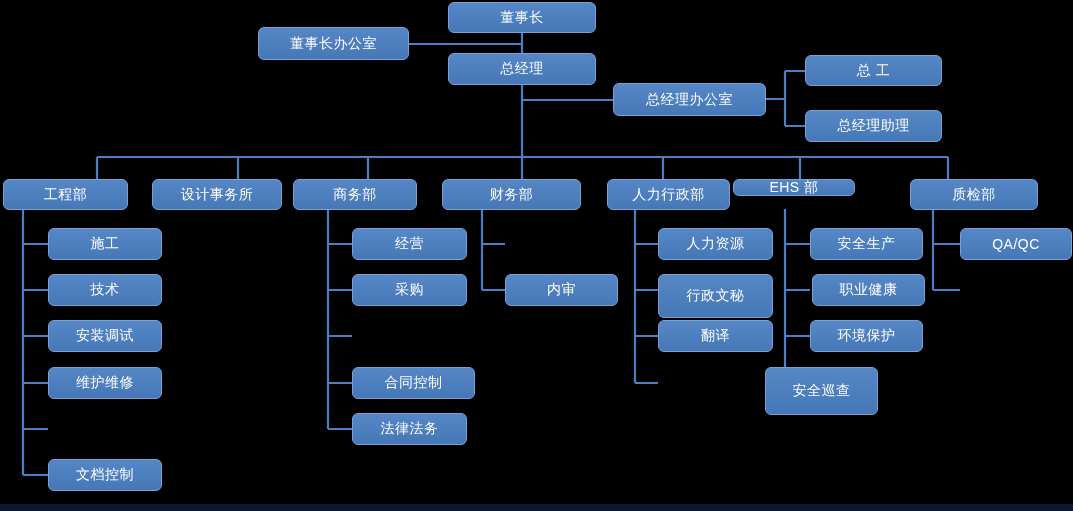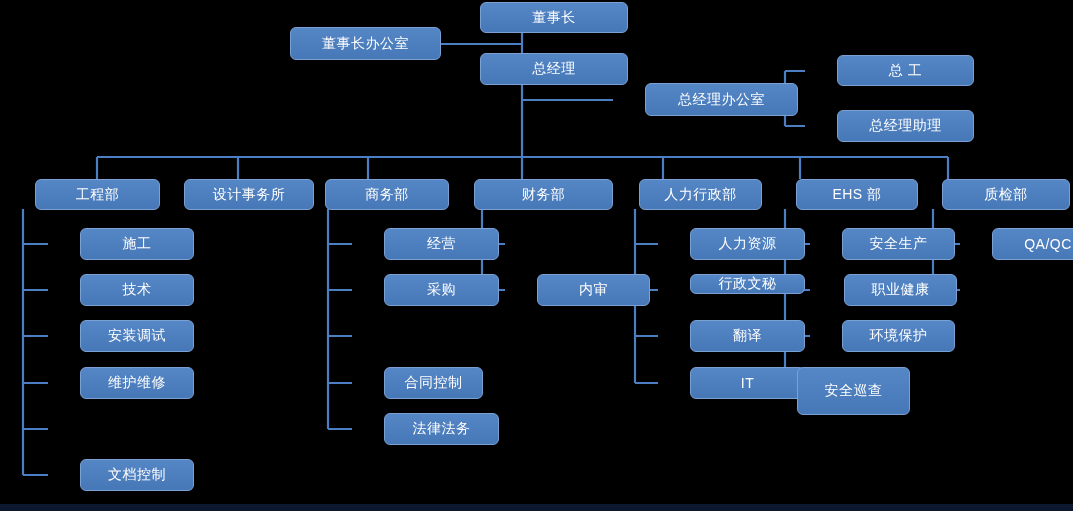--- a/index.html
+++ b/index.html
@@ -34,21 +34,20 @@
     align-items: center;
     justify-content: center;
     background: linear-gradient(180deg, var(--node-top, #5586c6) 0%, var(--node-bottom, #4677b6) 100%);
     border: 1px solid var(--node-border, #7ba1d4);
     border-radius: 6px;
     color: var(--text, #fff);
     font-size: 14px;
     letter-spacing: 0.5px;
     white-space: nowrap;
     text-align: center;
-    margin-left: 32px;
   }
   .strip {
     position: absolute;
     background: var(--strip, #0c1730);
   }
 </style>
 </head>
 <body>
 
 <div class="canvas">
@@ -74,40 +73,39 @@
   <div class="node" style="left:448px;top:53px;width:148px;height:32px">总经理</div>
   <div class="node" style="left:613px;top:83px;width:153px;height:33px">总经理办公室</div>
   <div class="node" style="left:805px;top:55px;width:137px;height:31px">总 工</div>
   <div class="node" style="left:3px;top:179px;width:125px;height:31px">工程部</div>
 
   <div class="node" style="left:805px;top:110px;width:137px;height:32px">总经理助理</div>
   <div class="node" style="left:152px;top:179px;width:130px;height:31px">设计事务所</div>
   <div class="node" style="left:293px;top:179px;width:124px;height:31px">商务部</div>
   <div class="node" style="left:442px;top:179px;width:139px;height:31px">财务部</div>
   <div class="node" style="left:607px;top:179px;width:123px;height:31px">人力行政部</div>
-  <div class="node" style="left:764px;top:179px;width:122px;height:31px">EHS 部</div>
+  <div class="node" style="left:733px;top:179px;width:122px;height:17px">EHS 部</div>
   <div class="node" style="left:910px;top:179px;width:128px;height:31px">质检部</div>
 
   <div class="node" style="left:48px;top:228px;width:114px;height:32px">施工</div>
   <div class="node" style="left:48px;top:274px;width:114px;height:32px">技术</div>
   <div class="node" style="left:48px;top:320px;width:114px;height:32px">安装调试</div>
   <div class="node" style="left:48px;top:367px;width:114px;height:32px">维护维修</div>
   <div class="node" style="left:48px;top:459px;width:114px;height:32px">文档控制</div>
 
   <div class="node" style="left:352px;top:228px;width:115px;height:32px">经营</div>
   <div class="node" style="left:352px;top:274px;width:115px;height:32px">采购</div>
-  <div class="node" style="left:352px;top:367px;width:99px;height:32px">合同控制</div>
+  <div class="node" style="left:352px;top:367px;width:123px;height:32px">合同控制</div>
   <div class="node" style="left:352px;top:413px;width:115px;height:32px">法律法务</div>
 
   <div class="node" style="left:505px;top:274px;width:113px;height:32px">内审</div>
 
   <div class="node" style="left:658px;top:228px;width:115px;height:32px">人力资源</div>
-  <div class="node" style="left:658px;top:274px;width:115px;height:20px">行政文秘</div>
+  <div class="node" style="left:658px;top:274px;width:115px;height:44px">行政文秘</div>
   <div class="node" style="left:658px;top:320px;width:115px;height:32px">翻译</div>
-  <div class="node" style="left:658px;top:367px;width:115px;height:32px">IT</div>
 
   <div class="node" style="left:810px;top:228px;width:113px;height:32px">安全生产</div>
   <div class="node" style="left:812px;top:274px;width:113px;height:32px">职业健康</div>
   <div class="node" style="left:810px;top:320px;width:113px;height:32px">环境保护</div>
   <div class="node" style="left:765px;top:367px;width:113px;height:48px">安全巡查</div>
 
   <div class="node" style="left:960px;top:228px;width:112px;height:32px">QA/QC</div>
 
   <div class="strip" style="left:0;top:504px;width:1073px;height:7px"></div>
 </div>

